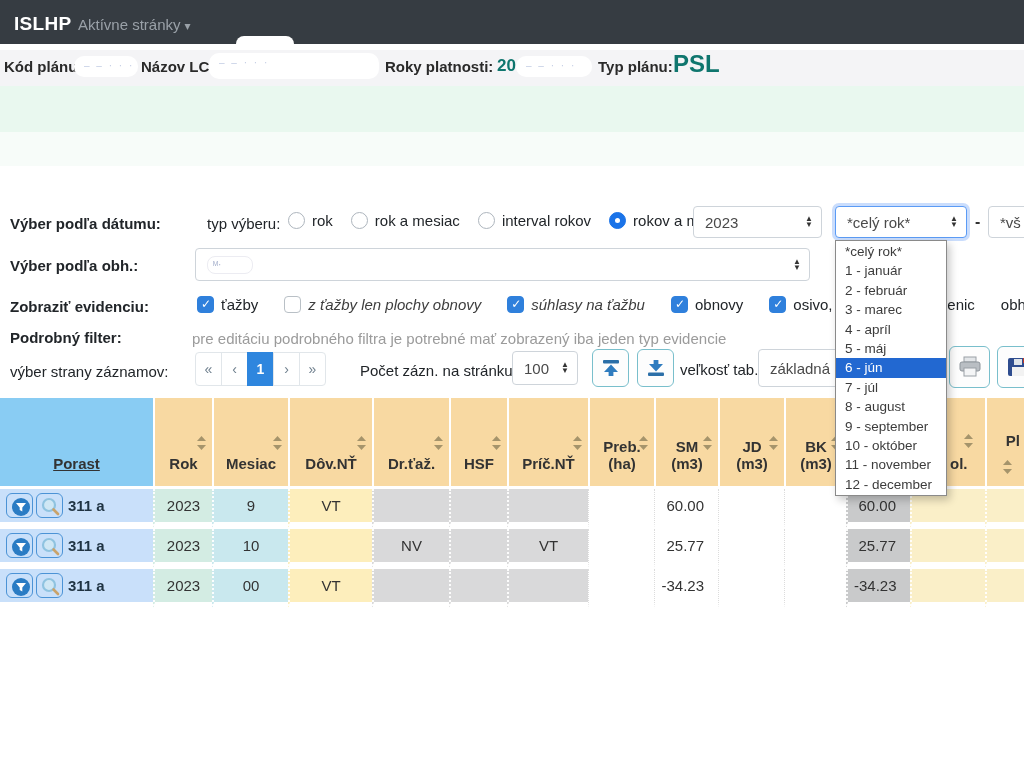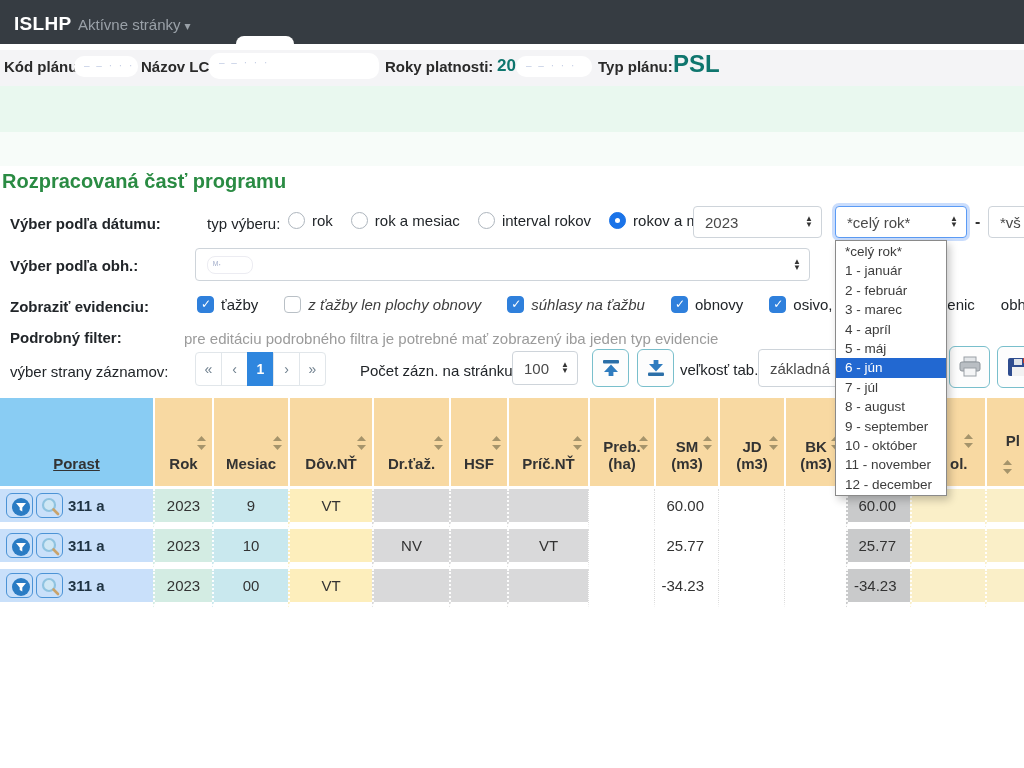--- a/index.html
+++ b/index.html
@@ -122,21 +122,20 @@
   <span class="plabel" style="left:141px;">Názov LC:</span>
   <div class="blob hint-dots" style="left:209px;top:53px;width:170px;height:26px;"></div>
   <span class="plabel" style="left:385px;">Roky platnosti:</span>
   <span class="pval-blue" style="left:497px;top:56px;font-size:17px;">20</span>
   <div class="blob hint-dots" style="left:516px;top:56px;width:76px;height:21px;"></div>
   <span class="plabel" style="left:598px;">Typ plánu:</span>
   <span class="pval-blue" style="left:673px;top:50px;font-size:24px;">PSL</span>
 
   <div class="green-band"></div>
   <div class="green-band2"></div>
-  <div class="section-title">Rozpracovaná časť programu</div>
 
   <span class="flabel" style="left:10px;top:215px;">Výber podľa dátumu:</span>
   <span class="ftext" style="left:207px;top:215px;">typ výberu:</span>
   <div class="radio-row" id="radio-row">
       <span class="radio-item">
         <span class="radio"></span>
         <span>rok</span>
       </span>
       <span class="radio-item">
         <span class="radio"></span>
@@ -200,21 +199,21 @@
       <span class="cb-item">
         <span class="cb checked"></span>
         <span>osivo, semenáčiky, sadenic</span>
       </span>
       <span class="cb-item">
         <span>obhospo</span>
       </span>
     </div>
 
   <span class="flabel" style="left:10px;top:329px;">Podrobný filter:</span>
-  <span class="hint" style="left:184px;top:330px;">pre editáciu podrobného filtra je potrebné mať zobrazený iba jeden typ evidencie</span>
+  <span class="hint" style="left:192px;top:330px;">pre editáciu podrobného filtra je potrebné mať zobrazený iba jeden typ evidencie</span>
 
   <span class="ftext" style="left:10px;top:363px;">výber strany záznamov:</span>
   <div class="pagination" id="pagination">
       <span class="pg">«</span>
       <span class="pg">‹</span>
       <span class="pg active">1</span>
       <span class="pg">›</span>
       <span class="pg">»</span>
     </div>
   <span class="ftext" style="left:360px;top:362px;">Počet zázn. na stránku:</span>

